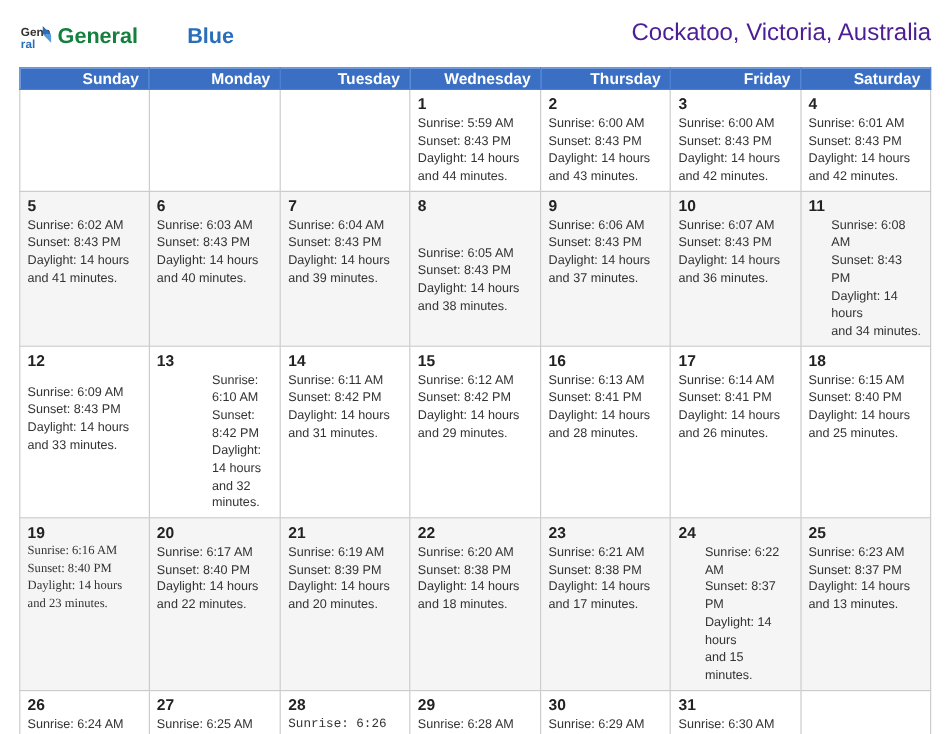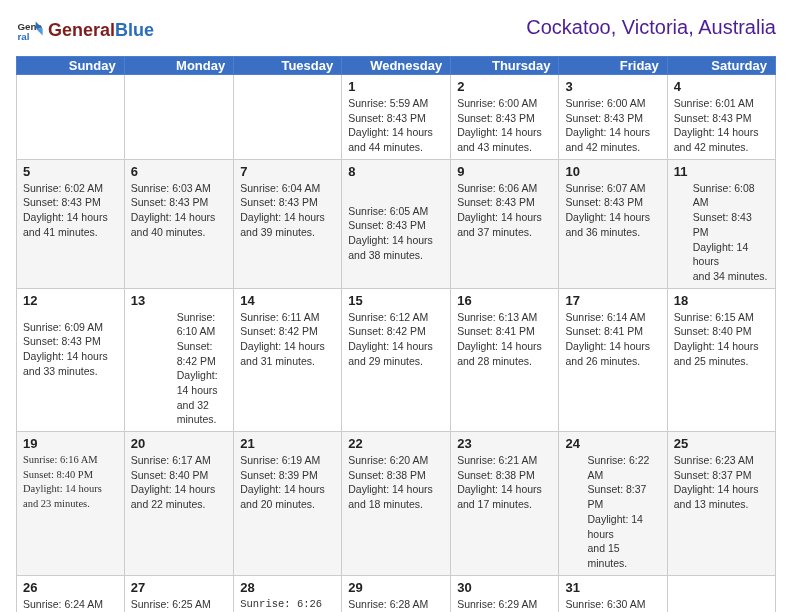--- a/index.html
+++ b/index.html
@@ -86,21 +86,21 @@
 
 <div class="header">
   <div class="logo">
     <svg class="logo-icon" viewBox="0 0 40 40">
       <text x="2" y="20" font-size="14" font-weight="bold" fill="#333">Gene</text>
       <text x="2" y="34" font-size="14" font-weight="bold" fill="#2a6ebb">ral</text>
       <polygon points="28,8 38,18 28,18" fill="#2a6ebb"></polygon>
       <polygon points="28,18 38,18 38,28" fill="#5599dd"></polygon>
     </svg>
     <div>
-      <span style="font-size:18px;font-weight:bold;color:#7f1d1d;">General</span><span style="font-size:18px;font-weight:bold;color:#2a6ebb;">Blue</span>
+      <span style="font-size:18px;font-weight:bold;color:#15803d;">General</span><span style="font-size:18px;font-weight:bold;color:#2a6ebb;padding-left:41px;">Blue</span>
     </div>
   </div>
   <div class="title-section">
     <div class="subtitle">Cockatoo, Victoria, Australia</div>
   </div>
 </div>
 
 <table class="calendar">
   <thead>
     <tr>

